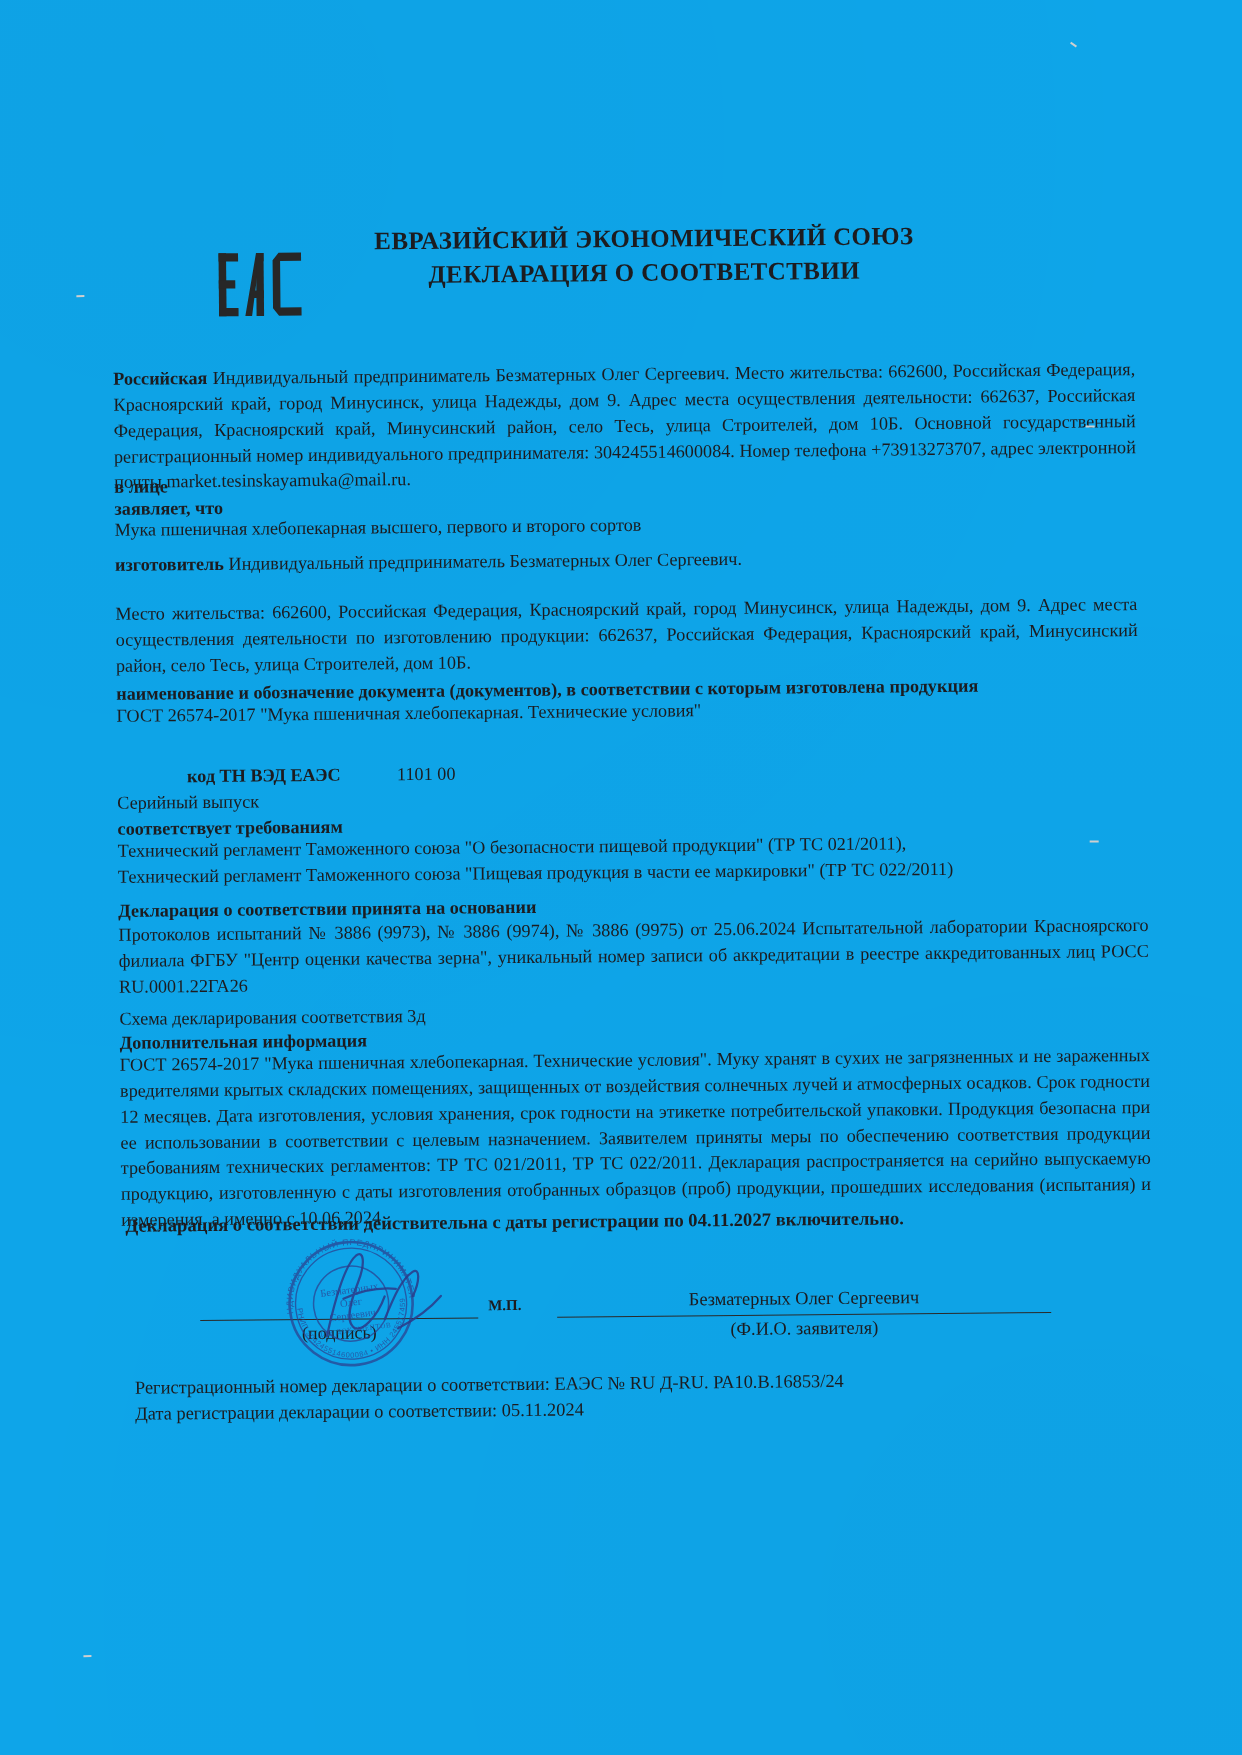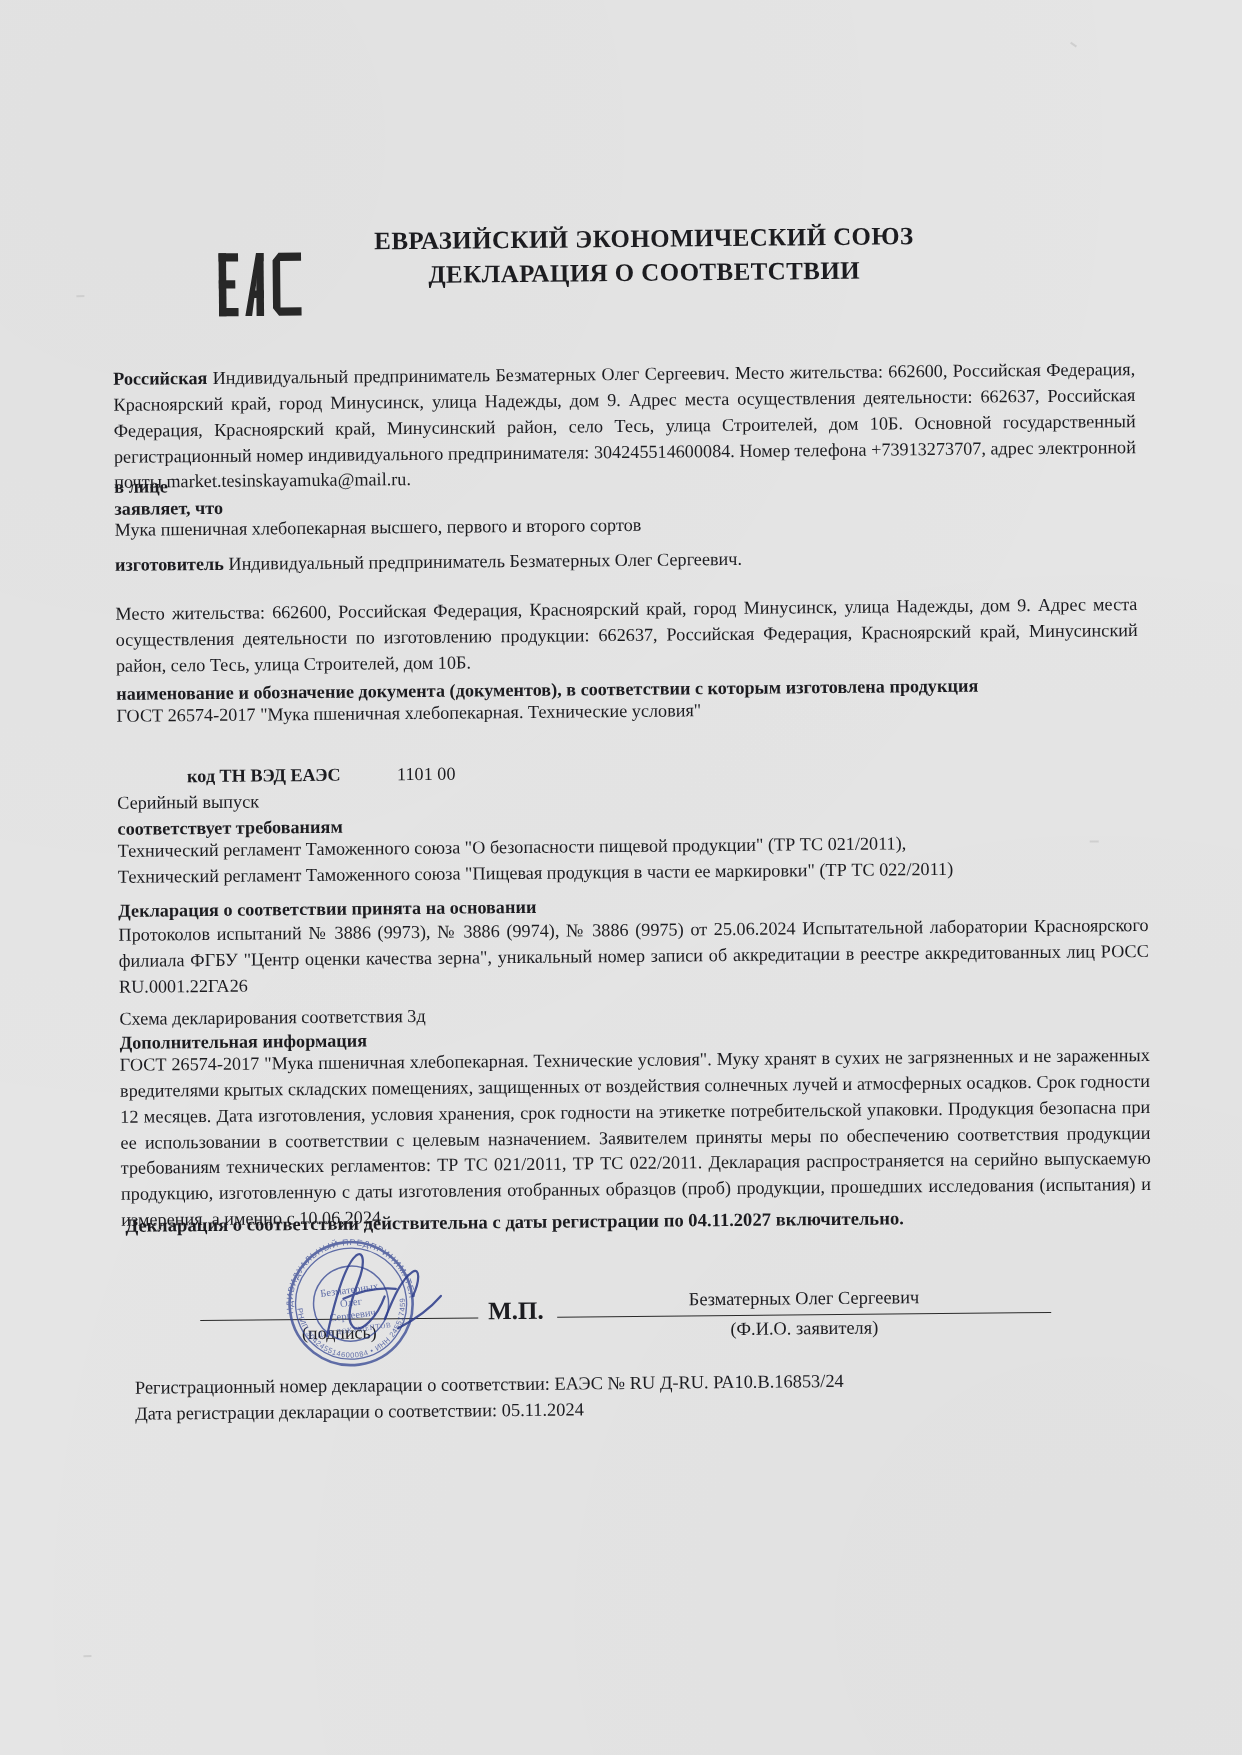--- a/index.html
+++ b/index.html
@@ -13,21 +13,21 @@
     position: relative;
     font-family: "Liberation Serif", serif;
     color: #1c1c20;
     overflow: hidden;
   }
 
   
   .page {
     position: absolute;
     inset: 0;
-    background: #e5e5e5;
+    background: #0ea5e9;
   }
 
   .scan-noise {
     position: absolute;
     inset: 0;
     pointer-events: none;
     background:
       radial-gradient(circle at 12% 8%, rgba(0,0,0,0.018), rgba(0,0,0,0) 55%),
       radial-gradient(circle at 88% 92%, rgba(0,0,0,0.02), rgba(0,0,0,0) 60%);
   }
@@ -112,21 +112,21 @@
     top: 1320px;
     width: 278px;
     text-align: center;
     font-size: 18px;
   }
   .mp {
     position: absolute;
     left: 484px;
     top: 1296px;
     font-weight: bold;
-    font-size: 25px;
+    font-size: 15px;
   }
   .sig-line-right {
     position: absolute;
     left: 553px;
     top: 1316px;
     width: 494px;
     border-bottom: 1.4px solid #2a2a2a;
   }
   .sig-name-right {
     position: absolute;

